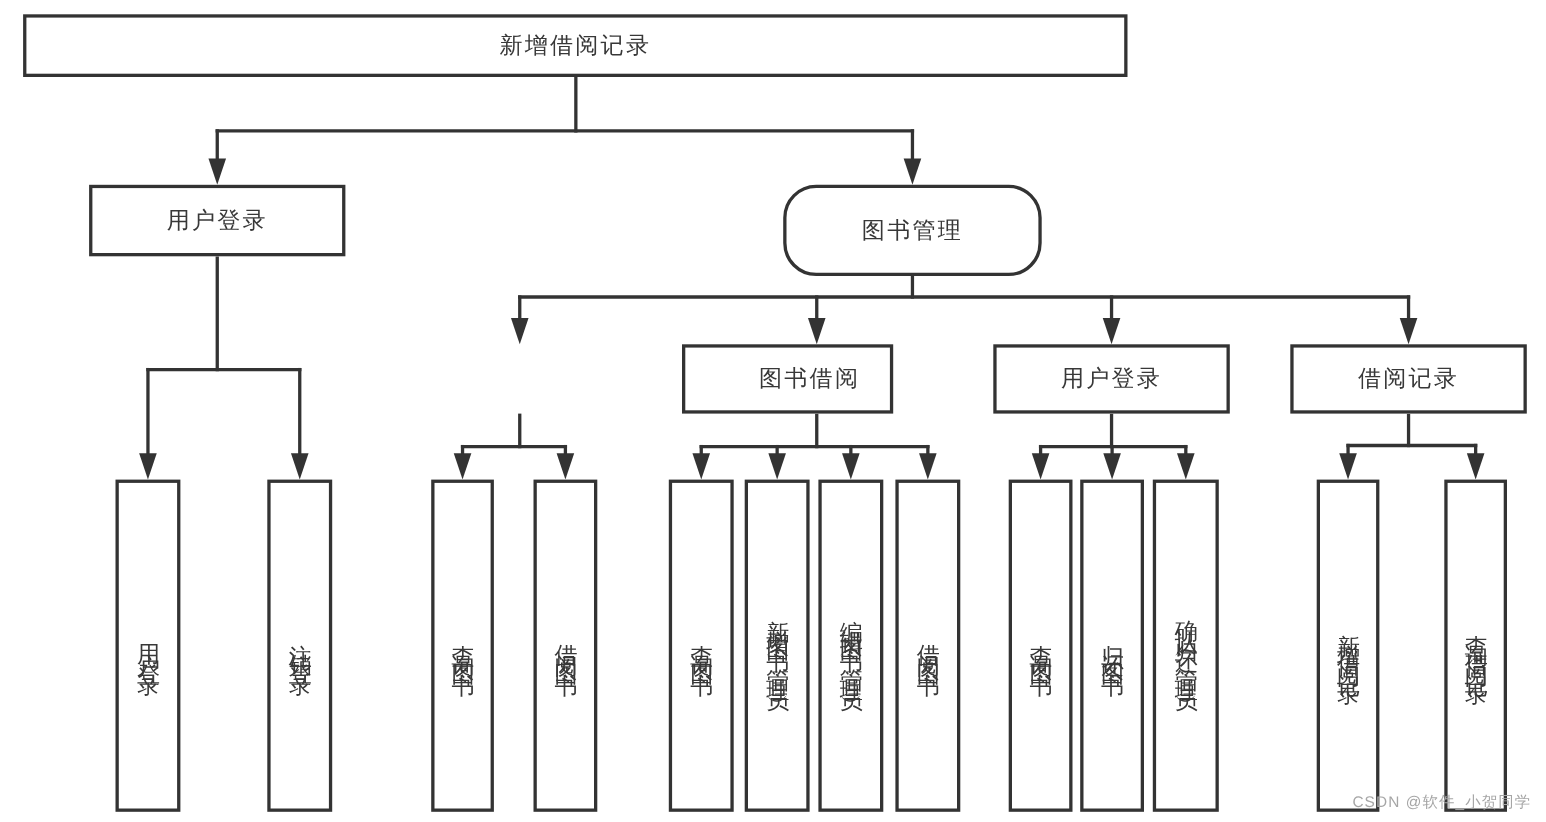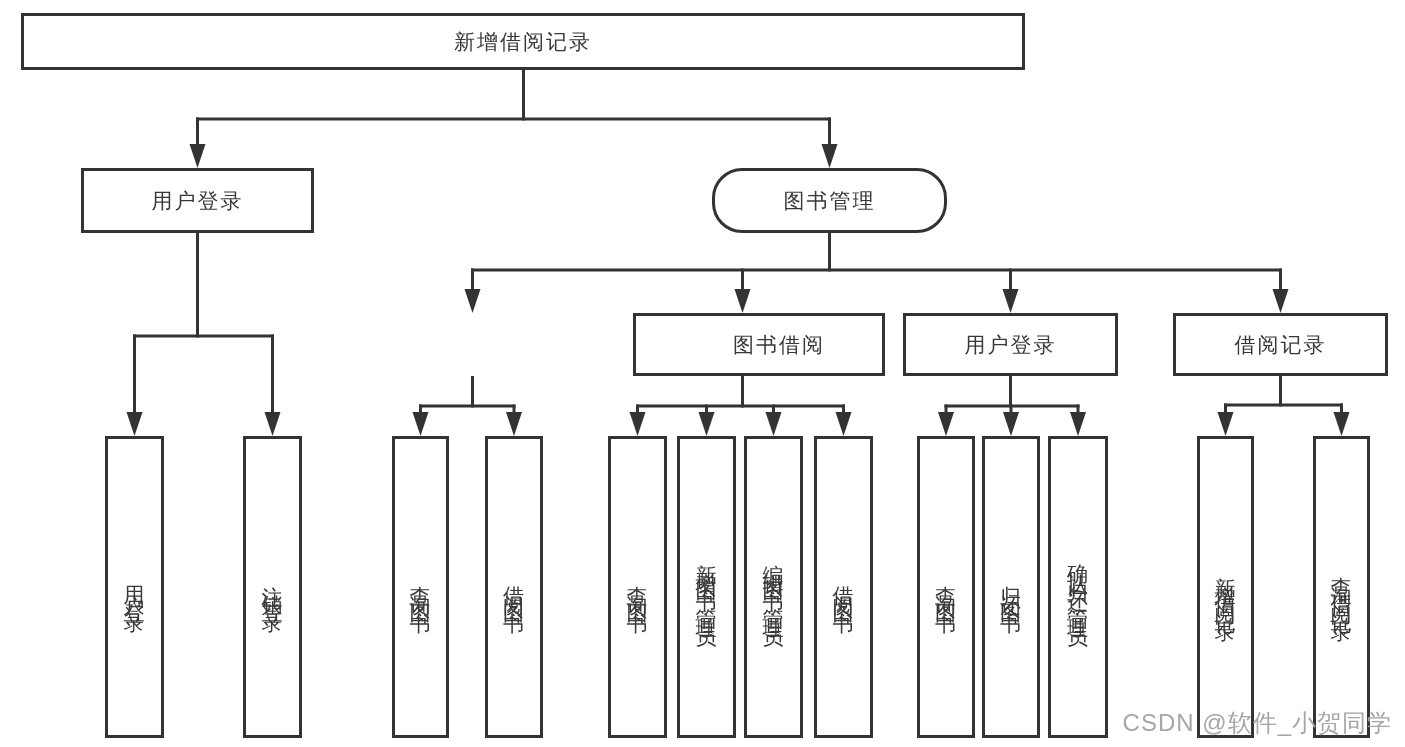--- a/index.html
+++ b/index.html
@@ -40,21 +40,21 @@
     text-orientation: mixed;
     letter-spacing: 9px;
     white-space: nowrap;
     line-height: 1;
   }
   #watermark {
     position: absolute;
     right: 13px;
     bottom: 8px;
     color: #a6a6a6;
-    font-size: 24px;
+    font-size: 14px;
     letter-spacing: 1px;
   }
 </style>
 </head>
 <body>
 
 <div id="canvas">
 
   <svg id="connectors" viewBox="0 0 1405 747" xmlns="http://www.w3.org/2000/svg">
 
@@ -118,25 +118,25 @@
     <polygon points="1333.5,412 1349.5,412 1341.5,436"></polygon>
   </svg>
 
   <div class="box h" style="left:21px; top:13px; width:1004px; height:57px;">
     <span class="lbl">新增借阅记录</span>
   </div>
 
   <div class="box h" style="left:81px; top:168px; width:233px; height:65px;">
     <span class="lbl">用户登录</span>
   </div>
-  <div class="box h" style="left:712px; top:168px; width:235px; height:65px;border-radius:30px;">
+  <div class="box h" style="left:712px; top:168px; width:235px; height:83px;border-radius:30px;">
     <span class="lbl">图书管理</span>
   </div>
 
-  <div class="box h" style="left:633px; top:313px; width:252px; height:63px;padding-left:40px;">
+  <div class="box h" style="left:620px; top:313px; width:192px; height:63px;padding-left:40px;">
     <span class="lbl">图书借阅</span>
   </div>
   <div class="box h" style="left:903px; top:313px; width:215px; height:63px;">
     <span class="lbl">用户登录</span>
   </div>
   <div class="box h" style="left:1173px; top:313px; width:215px; height:63px;">
     <span class="lbl">借阅记录</span>
   </div>
 
   <div class="box v" style="left:105px; width:59px;">

